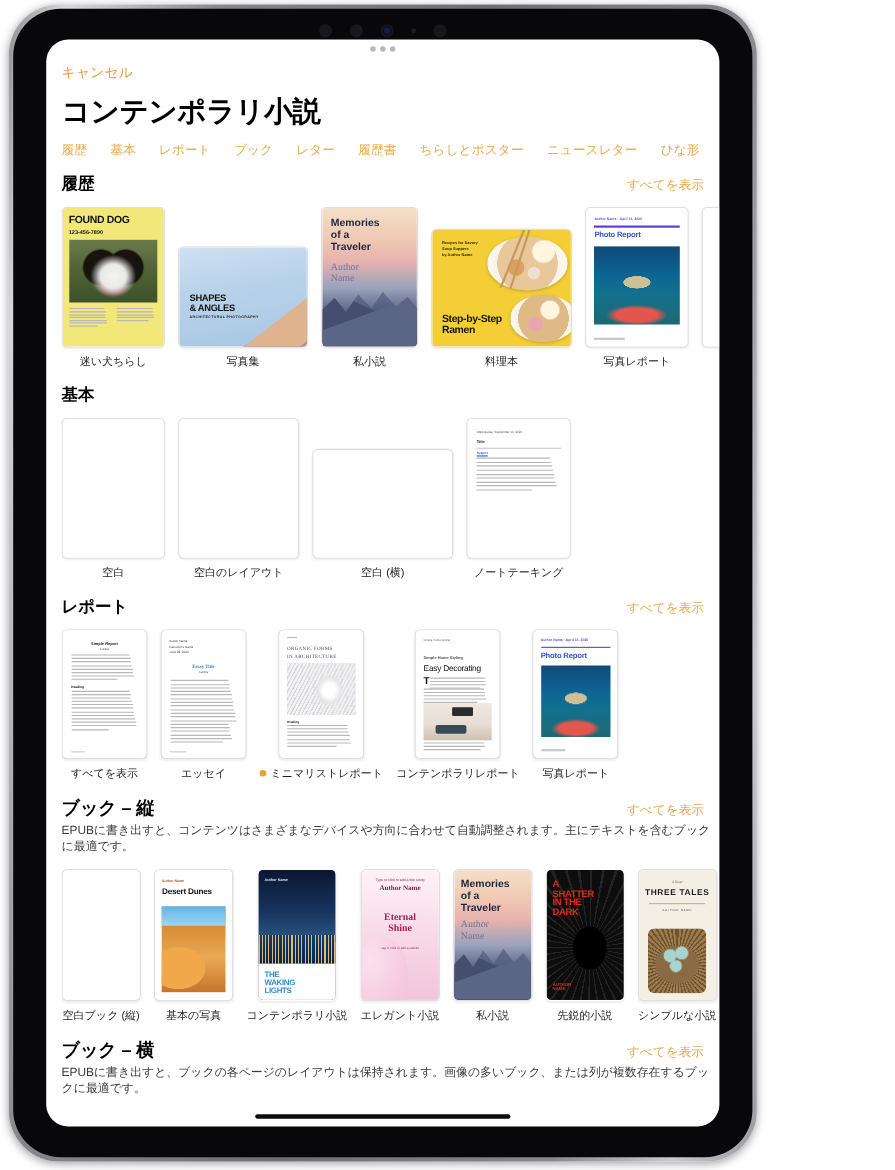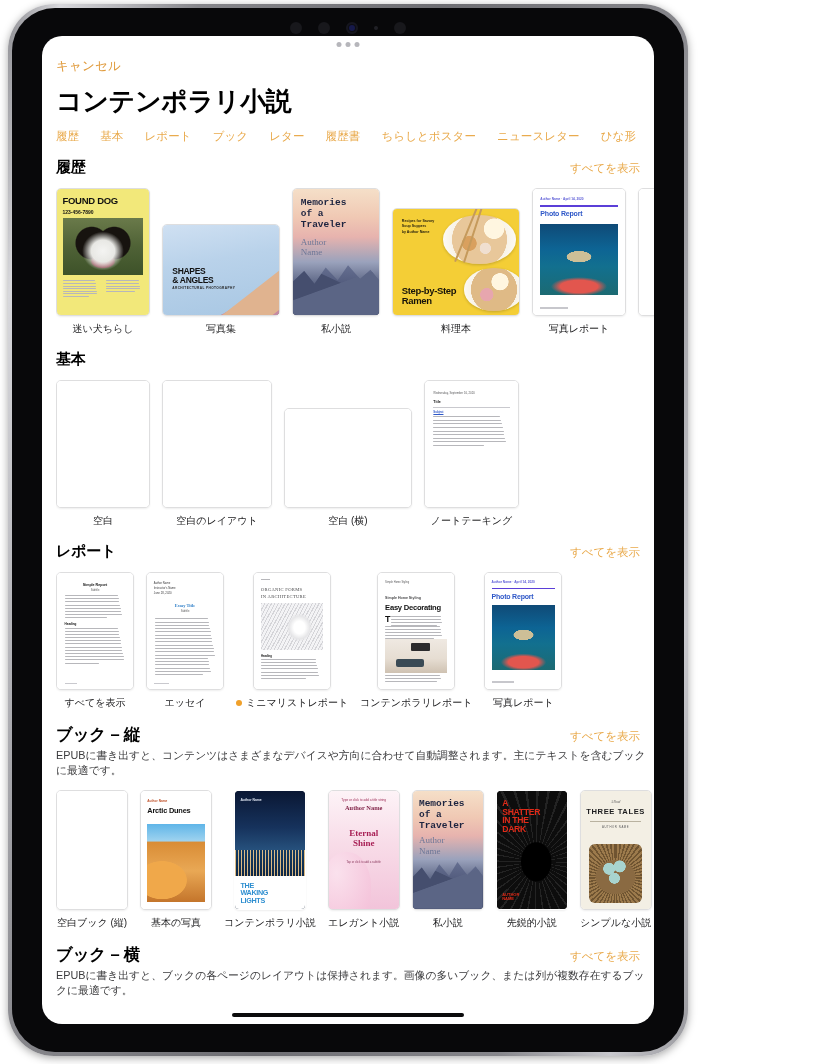--- a/index.html
+++ b/index.html
@@ -217,21 +217,21 @@
   .mem-mtn {
     position: absolute; left: 0; right: 0; bottom: 0; height: 46%;
     background:
       linear-gradient(160deg, transparent 48%, #5b6585 49%),
       linear-gradient(-155deg, transparent 44%, #454e6e 45%),
       linear-gradient(180deg,#6e789a 0%,#333b5c 100%);
     clip-path: polygon(0 42%, 13% 24%, 25% 46%, 38% 18%, 52% 40%, 64% 14%, 78% 38%, 90% 22%, 100% 40%, 100% 100%, 0 100%);
   }
   .mem-t1 {
     position: absolute; left: 9%; top: 6%; right: 8%;
-    font-family: Liberation Mono, monospace;
+    font-family: Liberation Sans, sans-serif;
     font-size: 9.5px; font-weight: 700; color: #1d2440; line-height: 1.18;
   }
   .mem-t2 {
     position: absolute; left: 9%; top: 38%; right: 8%;
     font-family: "Liberation Serif", serif;
     font-size: 9px; color: #6d7797; line-height: 1.18;
   }
 
   
   .ramen { background: #f4ce36; }
@@ -296,21 +296,21 @@
     position: absolute; left: 9%; right: 9%; top: 26%; height: 40%;
     background:
       radial-gradient(ellipse 30% 44% at 62% 52%, #ffffff 0 30%, #e6e6e8 55%, transparent 70%),
       repeating-linear-gradient(118deg,#d4d4d8 0 1px,#f3f3f5 1px 3px),
       linear-gradient(140deg,#e9e9ec,#cfcfd4);
   }
 
   
   .easydec { background: #fff; }
   .ed-s { position: absolute; left: 9%; top: 20%; font-size: 3.6px; font-weight:600; color: #48484a; }
-  .ed-t { position: absolute; left: 9%; top: 25.5%; font-size: 7.6px; font-weight: 700; color: #111; letter-spacing:-.25px; }
+  .ed-t { position: absolute; left: 9%; top: 25.5%; font-size: 7.6px; font-weight: 400; color: #111; letter-spacing:-.25px; }
   .ed-drop { position: absolute; left: 9%; top: 36%; font-size: 9px; font-weight: 800; color: #111; line-height: .9; }
   .ed-img {
     position: absolute; left: 9%; right: 9%; top: 57%; height: 29%;
     background:
       linear-gradient(180deg,#efe9e2 0%,#e6ddd2 58%,#cfc2b2 100%);
   }
   .ed-tv { position: absolute; left: 42%; top: 12%; width: 30%; height: 22%; background: #2b2b2d; border-radius: 1px; }
   .ed-sofa { position: absolute; left: 18%; bottom: 16%; width: 44%; height: 26%; background: #3a4a55; border-radius: 2px; }
 
   
@@ -791,21 +791,21 @@
                     <div class="art blank"></div>
                   </div>
                   <div class="caption">
                     <span>空白ブック (縦)</span>
                   </div>
                 </div>
                 <div class="tile">
                   <div class="thumb" style="width: 72px; height: 120px;">
                     <div class="art desert">
                       <div class="ds-a">Author Name</div>
-                      <div class="ds-t">Arctic Dunes</div>
+                      <div class="ds-t">Desert Dunes</div>
                       <div class="ds-img"></div>
                     </div>
                   </div>
                   <div class="caption">
                     <span>基本の写真</span>
                   </div>
                 </div>
                 <div class="tile">
                   <div class="thumb noborder" style="width: 72px; height: 120px;">
                     <div class="art waking">

